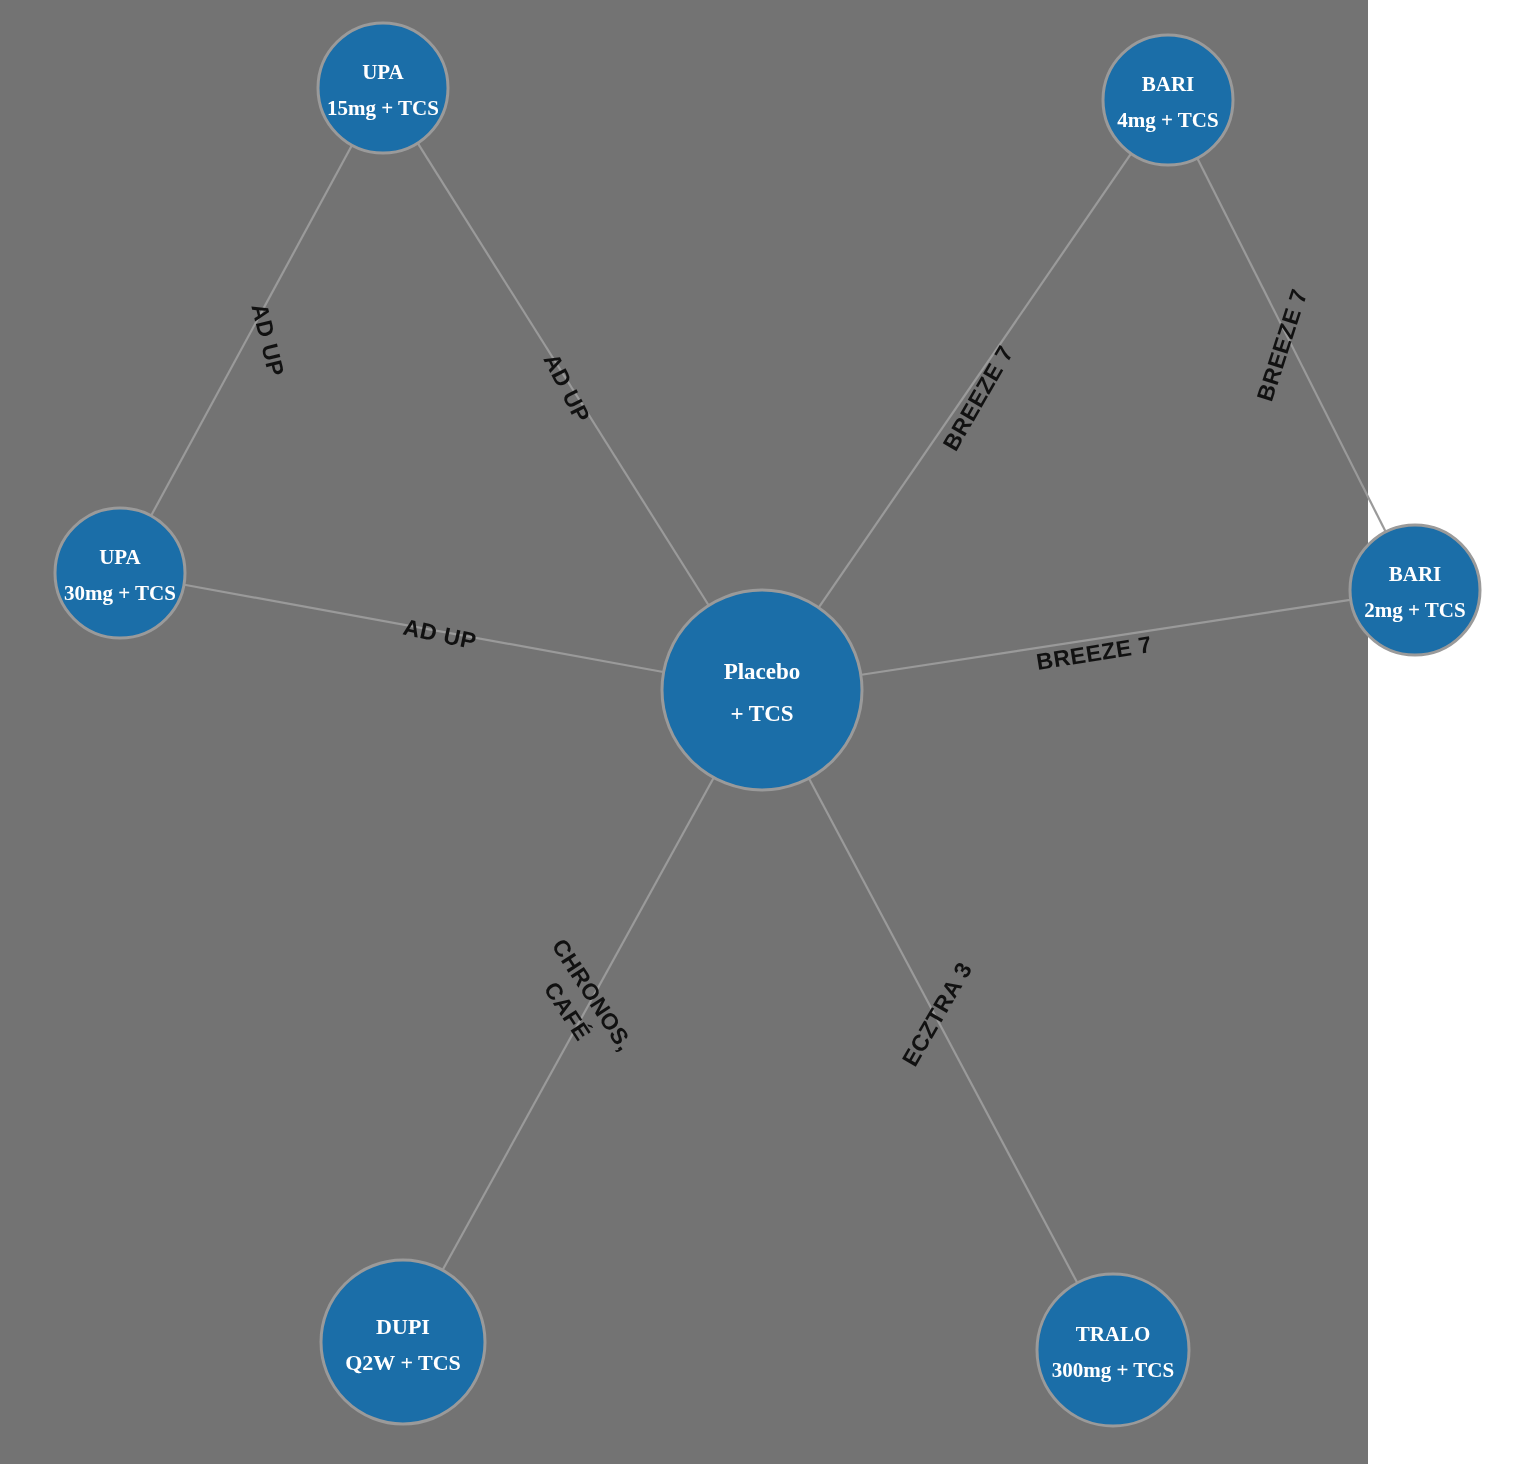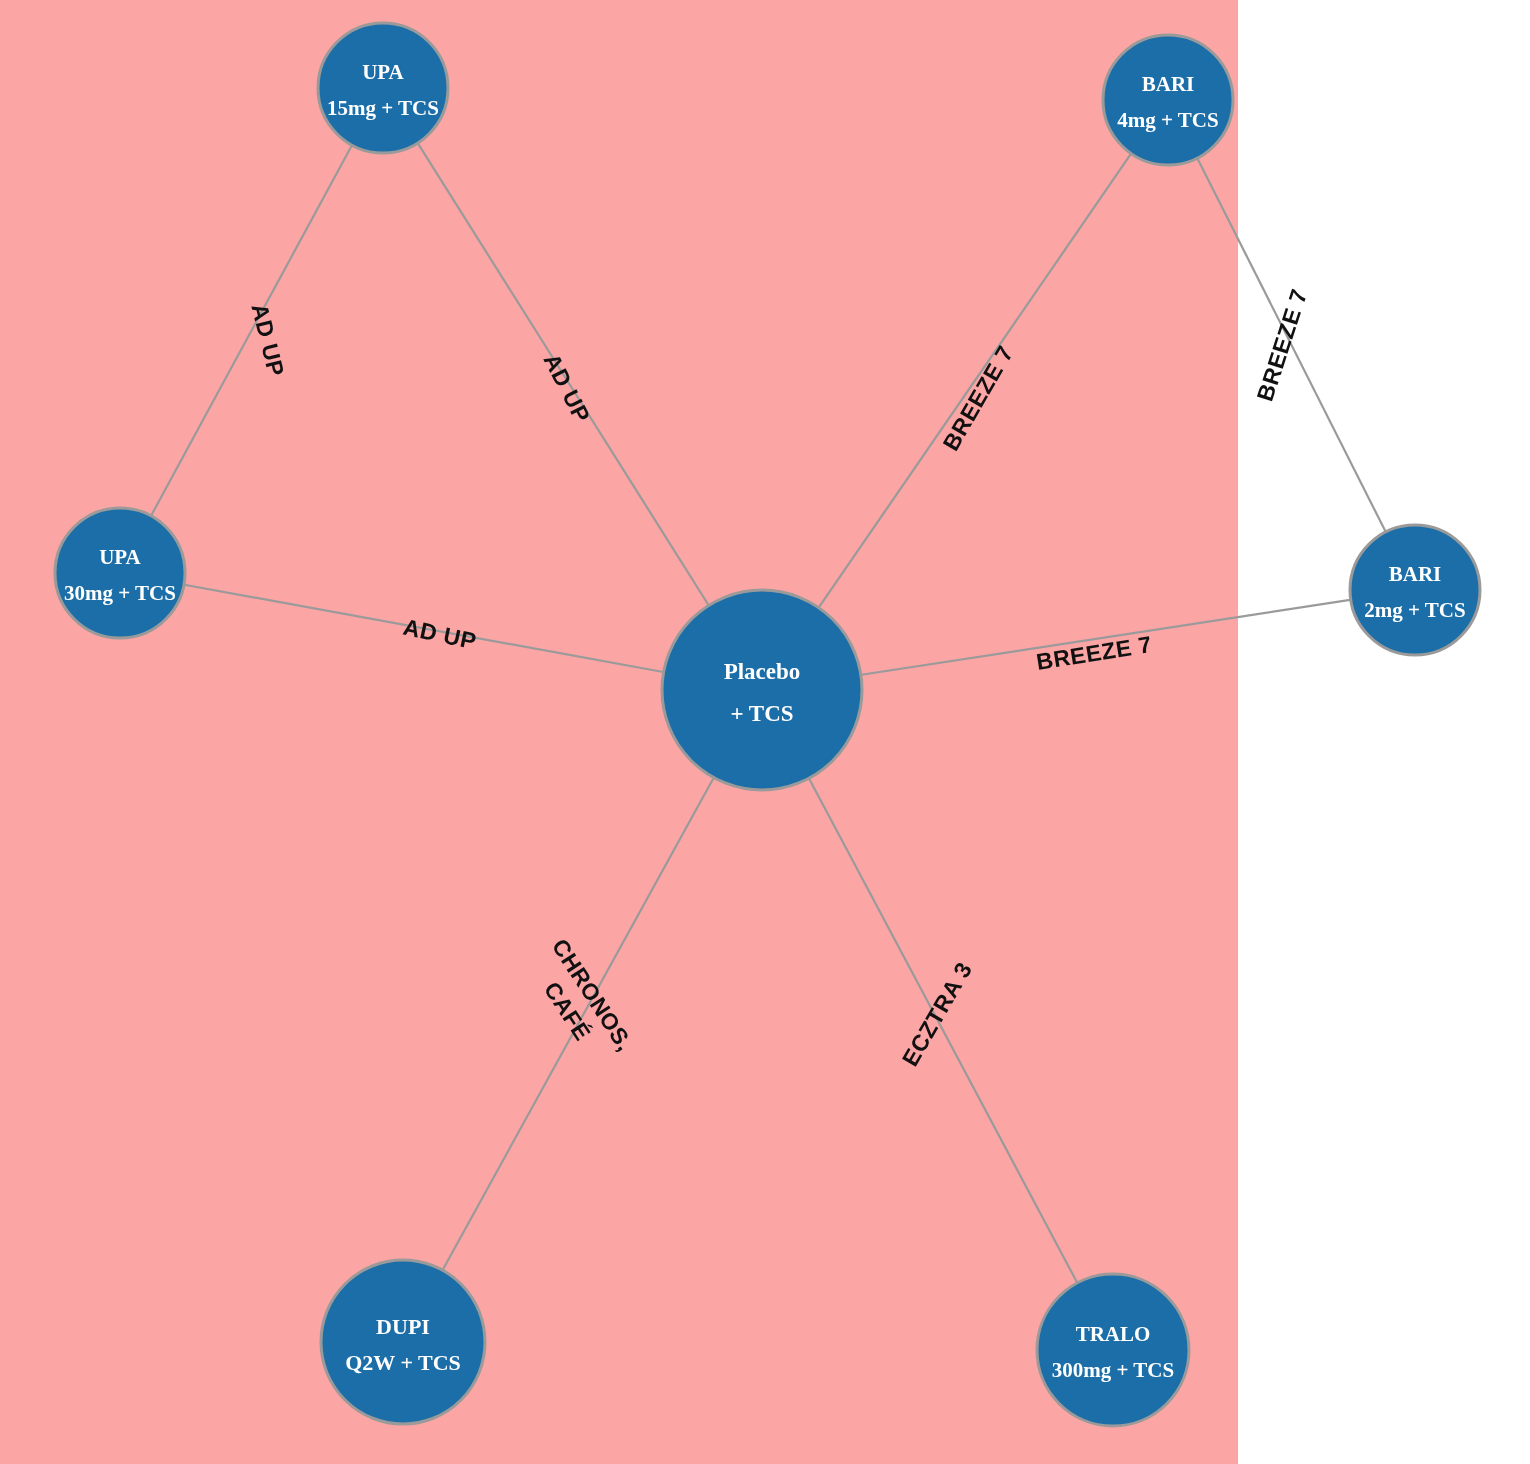--- a/index.html
+++ b/index.html
@@ -9,23 +9,23 @@
     background: #ffffff;
   }
   body {
     width: 1530px;
     height: 1464px;
     font-family: "Liberation Serif", "DejaVu Serif", serif;
     overflow: hidden;
   }
   #network-canvas {
     position: relative;
-    width: 1238px;
+    width: 1368px;
     height: 1464px;
-    background: #fca5a5;
+    background: #737373;
   }
   svg#graph {
     position: absolute;
     top: 0;
     left: 0;
     width: 1530px;
     height: 1464px;
   }
   .edge-line {
     stroke: #9a9a9a;

